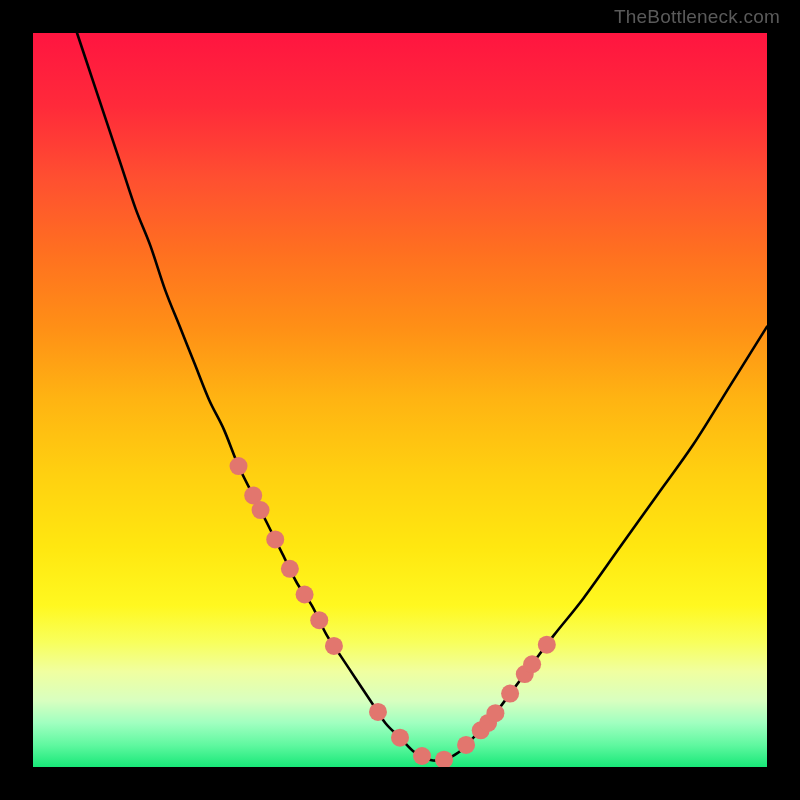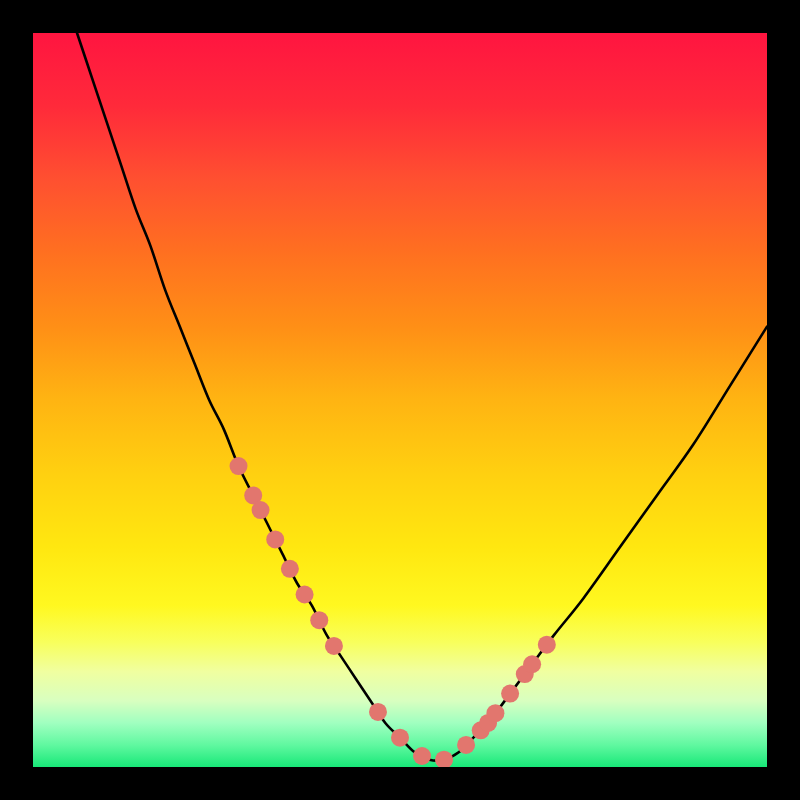--- a/index.html
+++ b/index.html
@@ -65,13 +65,14 @@
           <circle cx="447.74" cy="697.30" r="9" fill="#e2766e" stroke="#cf5a52" stroke-width="0"></circle>
           <circle cx="455.08" cy="689.96" r="9" fill="#e2766e" stroke="#cf5a52" stroke-width="0"></circle>
           <circle cx="462.42" cy="680.17" r="9" fill="#e2766e" stroke="#cf5a52" stroke-width="0"></circle>
           <circle cx="477.10" cy="660.60" r="9" fill="#e2766e" stroke="#cf5a52" stroke-width="0"></circle>
           <circle cx="491.78" cy="641.03" r="9" fill="#e2766e" stroke="#cf5a52" stroke-width="0"></circle>
           <circle cx="499.12" cy="631.24" r="9" fill="#e2766e" stroke="#cf5a52" stroke-width="0"></circle>
           <circle cx="513.80" cy="611.67" r="9" fill="#e2766e" stroke="#cf5a52" stroke-width="0"></circle>
         </g>
     </svg>
   </div>
+  <div class="watermark">TheBottleneck.com</div>
 </div>
 
 </body></html>

